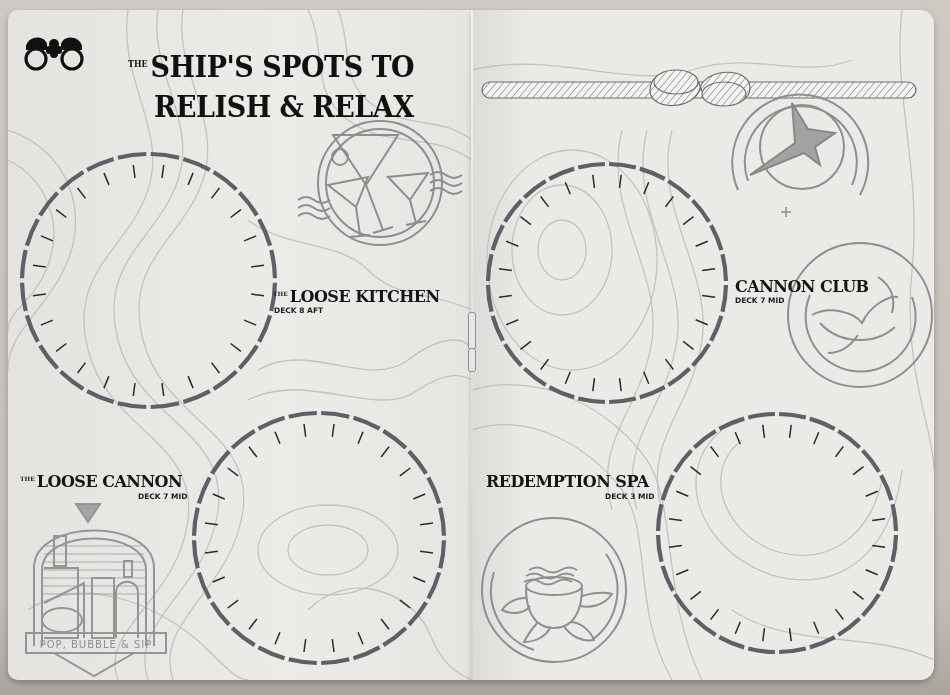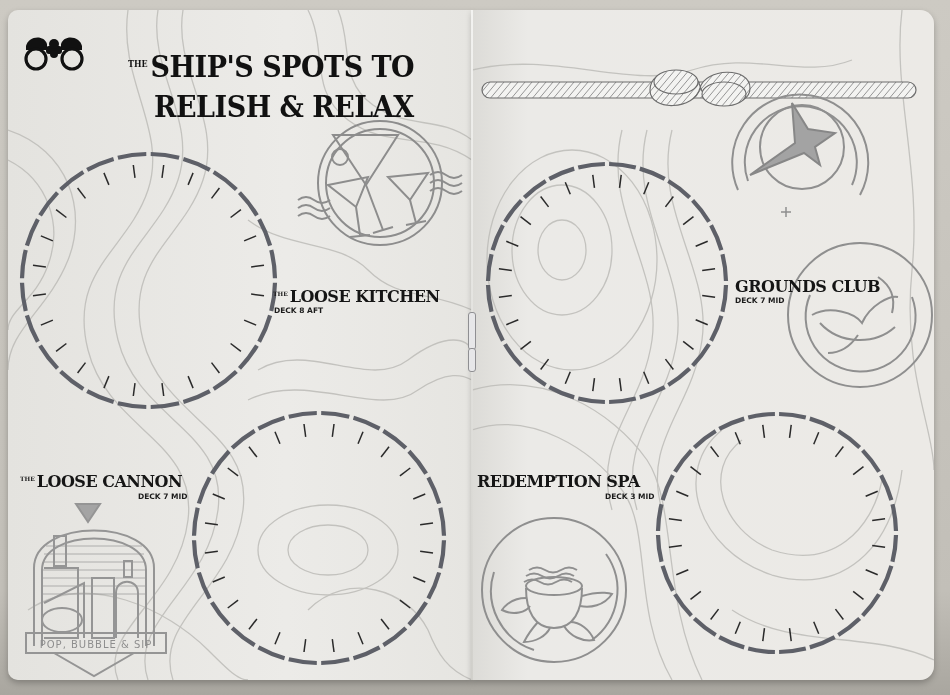--- a/index.html
+++ b/index.html
@@ -348,25 +348,25 @@
       <circle cx="80" cy="80" r="72"></circle>
       <path d="M30,60 A55,55 0 1 0 132,62"></path>
       <path d="M32,80 C50,70 75,78 82,88 C90,70 110,60 118,62"></path>
       <path d="M40,88 C60,110 95,110 115,92"></path>
       <path d="M78,100 C70,112 60,118 48,118"></path>
       <path d="M98,42 C110,50 116,62 112,78"></path>
     </g>
   </svg>
 
   <div class="abs title venue-name" style="left:263px;top:269px">
-    <span>GROUNDS CLUB</span>
+    <span>CANNON CLUB</span>
   </div>
   <div class="abs deck" style="left:263px;top:286px">DECK 7 MID</div>
 
-  <div class="abs title venue-name" style="left:5px;top:464px">
+  <div class="abs title venue-name" style="left:14px;top:464px">
     <span>REDEMPTION SPA</span>
   </div>
   <div class="abs deck" style="left:133px;top:482px">DECK 3 MID</div>
 
   <svg class="abs clock" style="left:180px;top:398px" width="250" height="250" viewBox="-125 -125 250 250">
       <path d="M2.08,-118.98 A119,119 0 0 1 28.78,-115.47" fill="none" stroke="#5e6068" stroke-width="4.2"></path>
       <path d="M32.81,-114.39 A119,119 0 0 1 57.69,-104.08" fill="none" stroke="#5e6068" stroke-width="4.2"></path>
       <path d="M61.29,-102.00 A119,119 0 0 1 82.66,-85.61" fill="none" stroke="#5e6068" stroke-width="4.2"></path>
       <path d="M85.61,-82.66 A119,119 0 0 1 102.00,-61.29" fill="none" stroke="#5e6068" stroke-width="4.2"></path>
       <path d="M104.08,-57.69 A119,119 0 0 1 114.39,-32.81" fill="none" stroke="#5e6068" stroke-width="4.2"></path>

